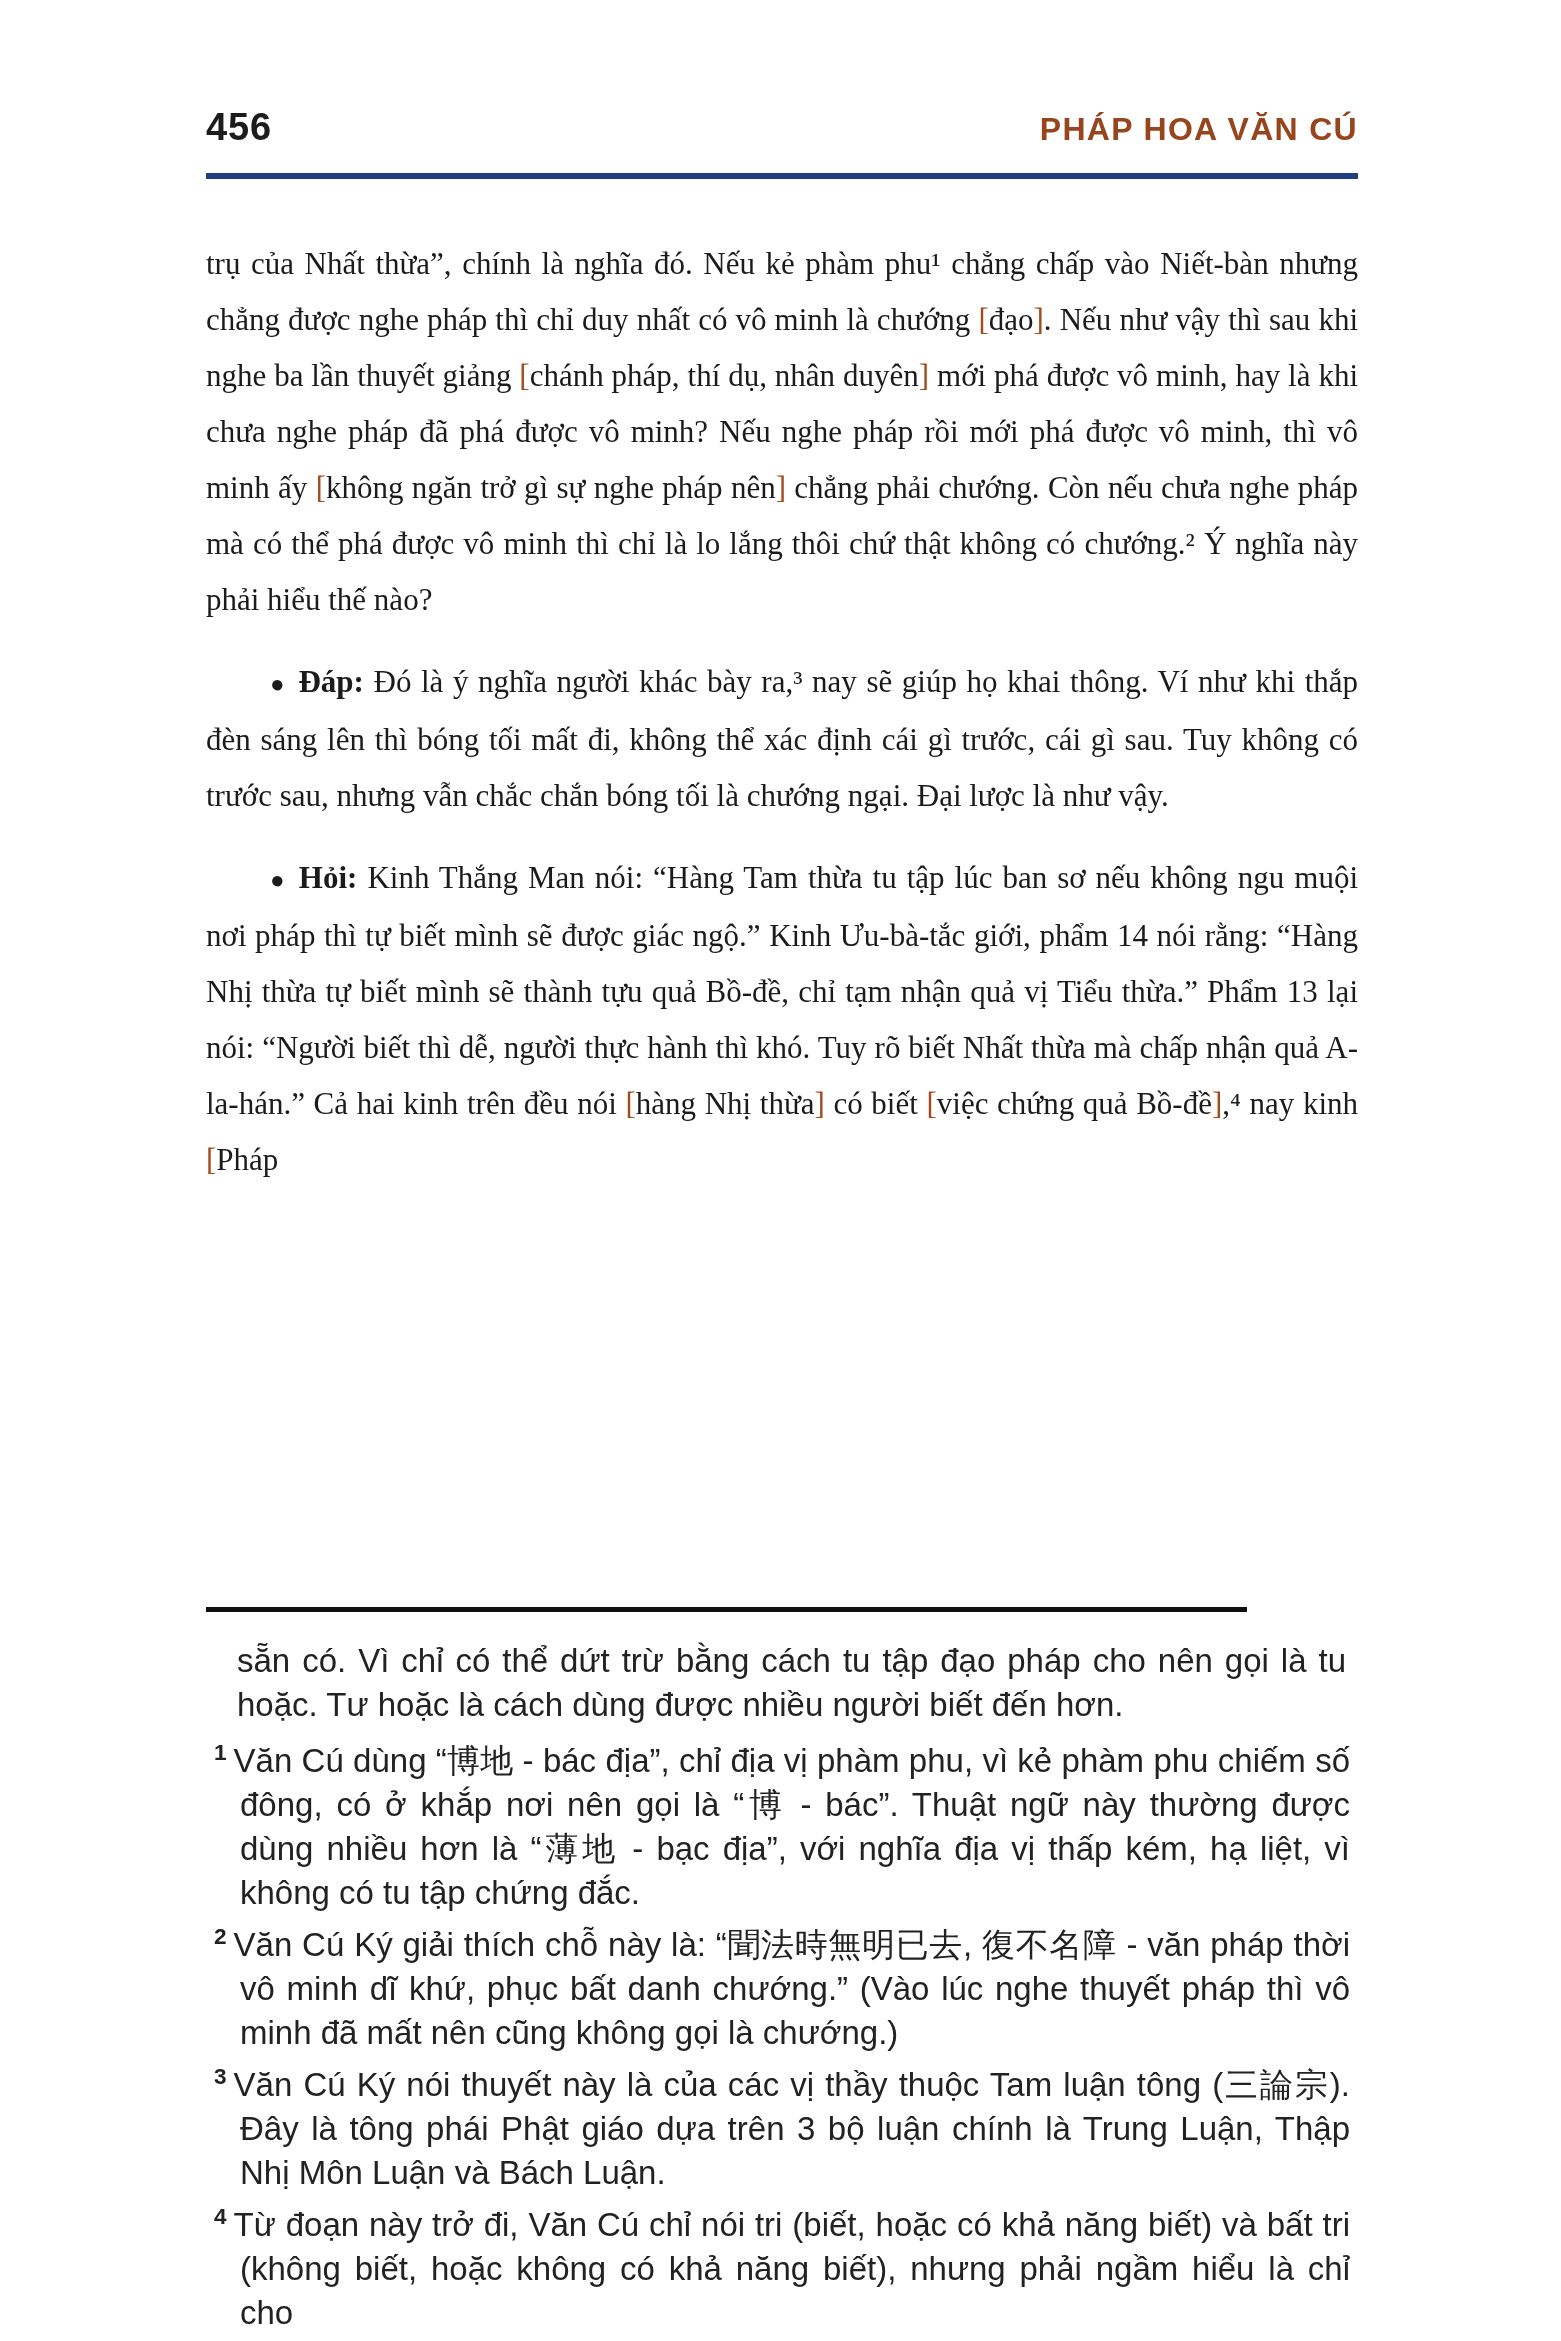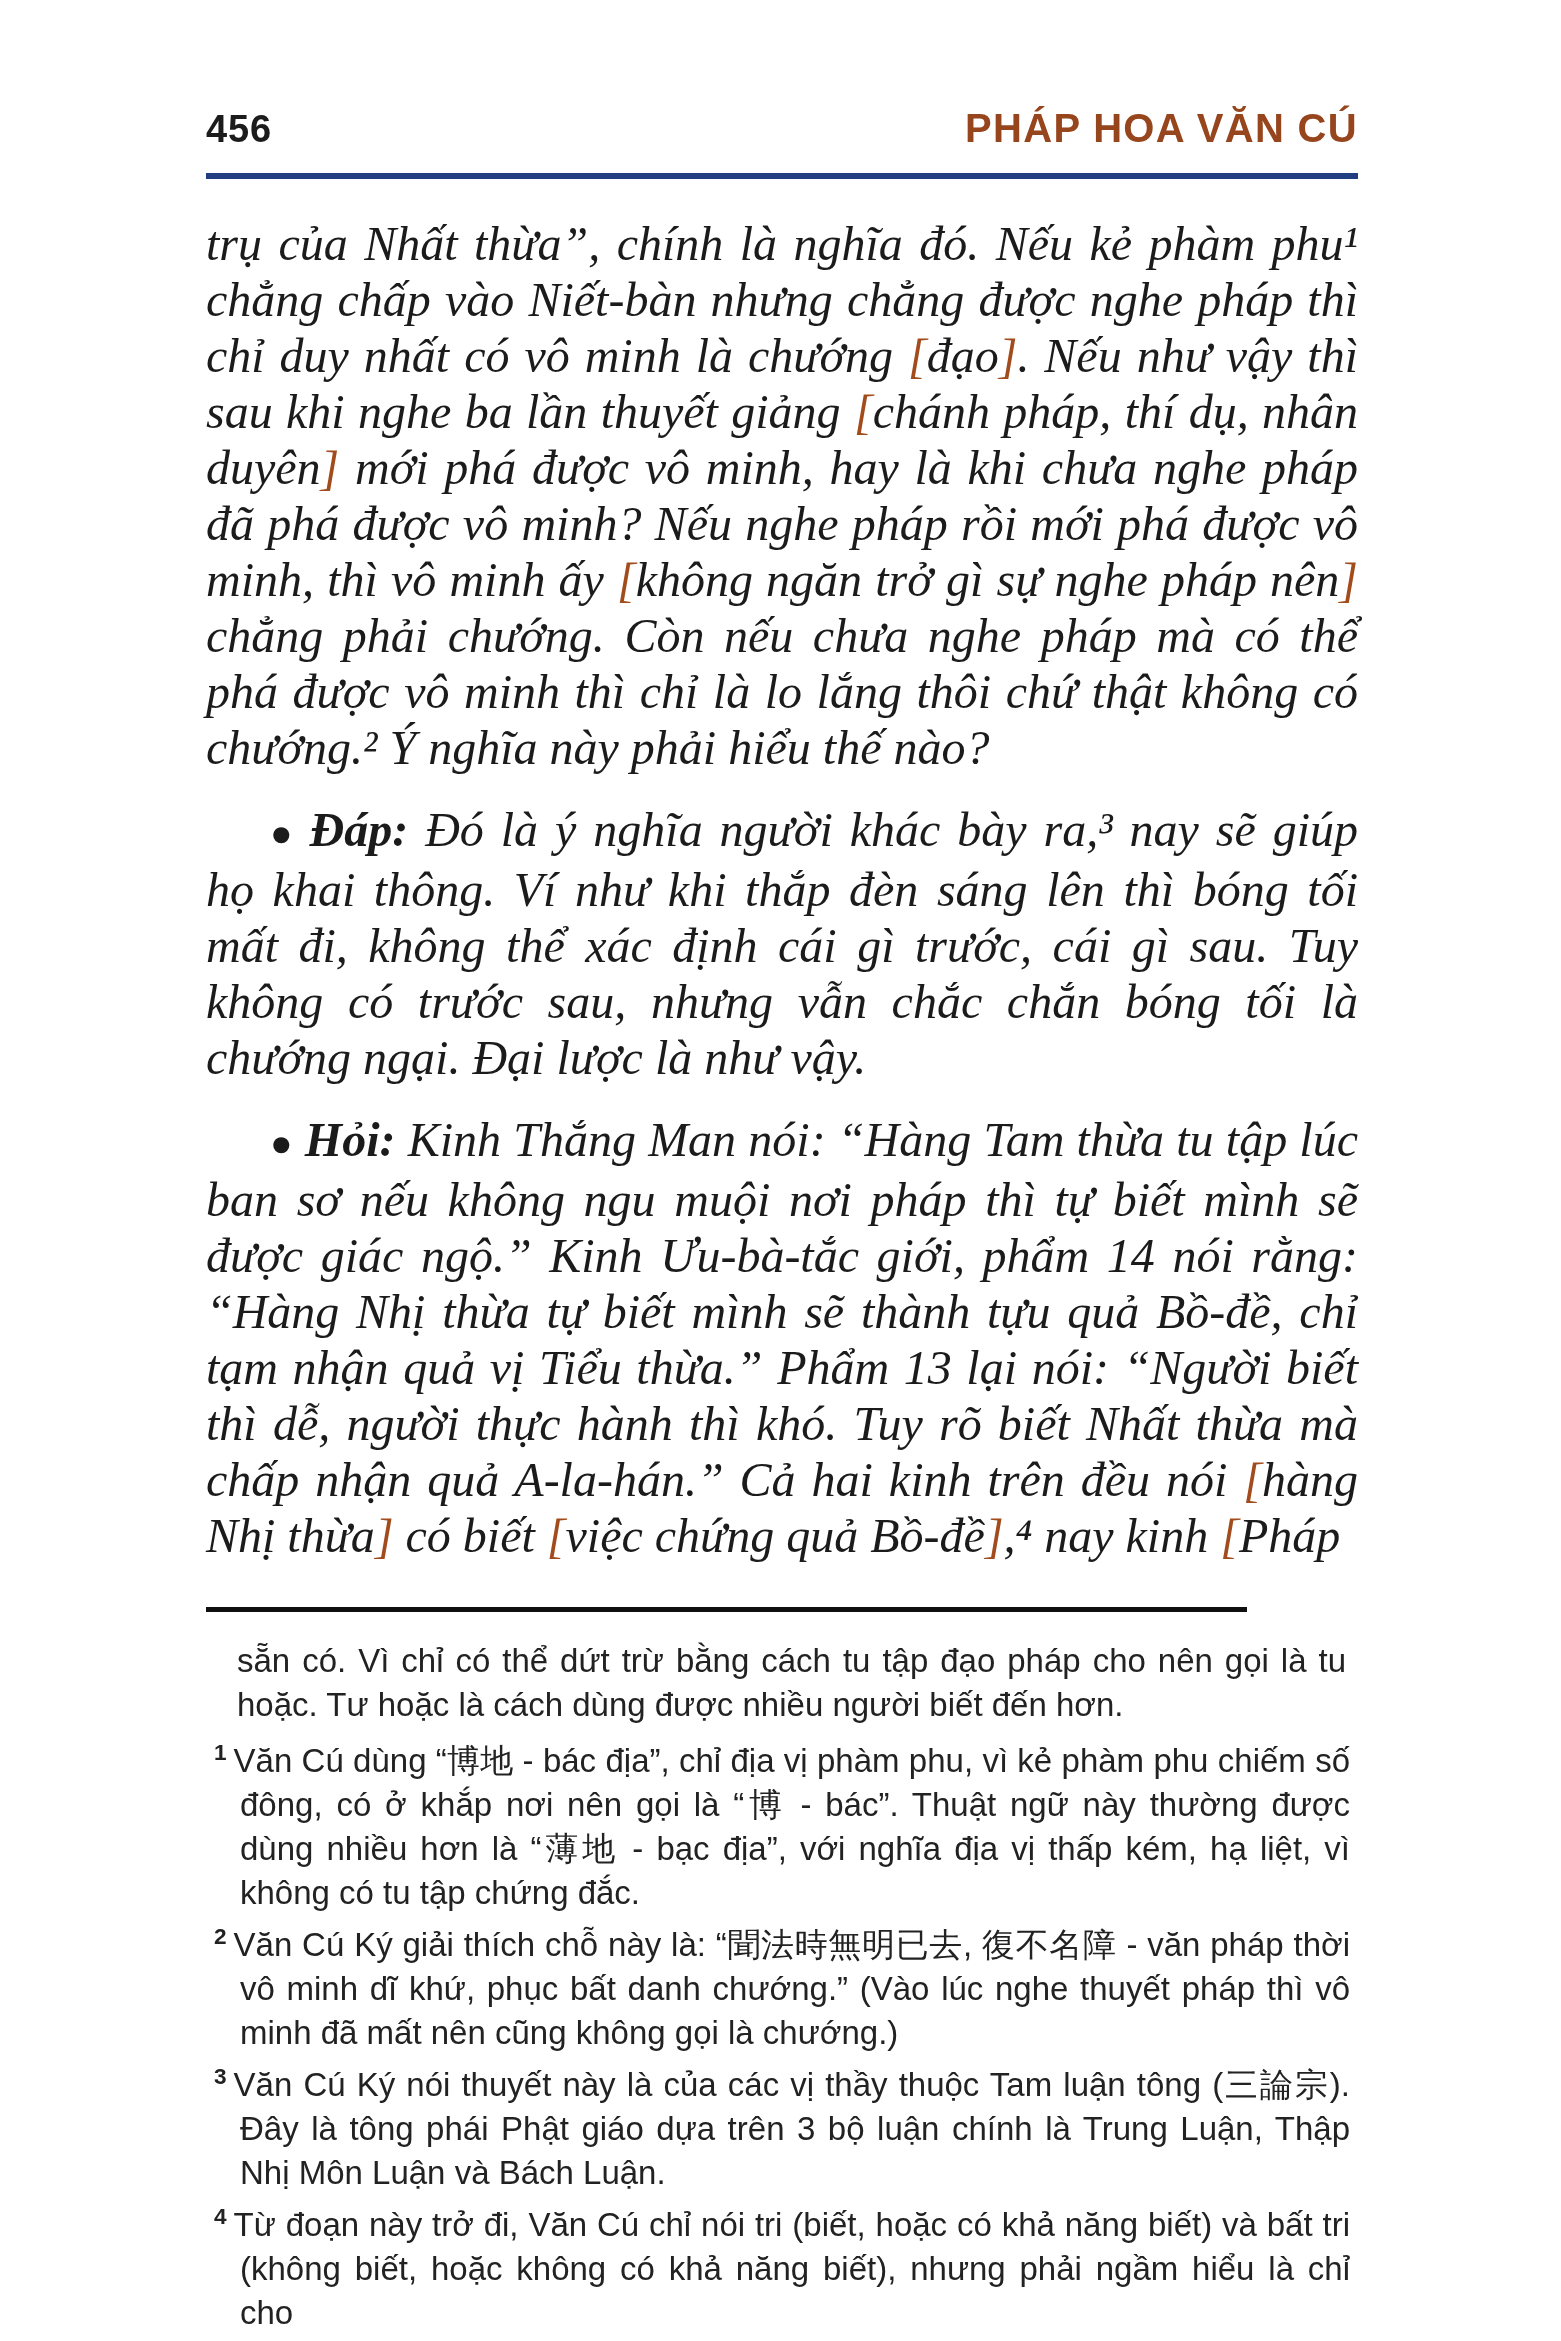--- a/index.html
+++ b/index.html
@@ -13,32 +13,31 @@
   
   .header{
     position:absolute;left:206px;top:106px;width:1152px;
     display:flex;justify-content:space-between;align-items:baseline;
     font-family:"Liberation Sans", sans-serif;
   }
   .page-num{
     font-size:38px;font-weight:bold;color:#1c1c1c;letter-spacing:0.9px;
   }
   .running-title{
-    font-size:40px;font-weight:bold;color:#96451d;letter-spacing:1.3px;
+    font-size:32px;font-weight:bold;color:#96451d;letter-spacing:1.3px;
   }
   .header-rule{
     position:absolute;left:206px;top:173px;width:1152px;height:6px;
     background:#223e82;
   }
   
   .body-text{
-    position:absolute;left:206px;top:216px;width:1152px;
-    font-size:48px;line-height:56px;color:#1b1b1b;
+    position:absolute;left:206px;top:236px;width:1152px;
+    font-size:31px;line-height:56px;color:#1b1b1b;
     text-align:justify;
-    font-style:italic;
   }
   .para{margin:0;}
   .para.spaced{margin-top:26px;}
   .para.indent{text-indent:64px;}
   .bullet{font-size:0.78em;margin-right:12px;}
   .lead{font-weight:bold;}
   .bk{color:#a24b1c;}
   
   .fn-sep{
     position:absolute;left:206px;top:1607px;width:1041px;height:5.2px;

